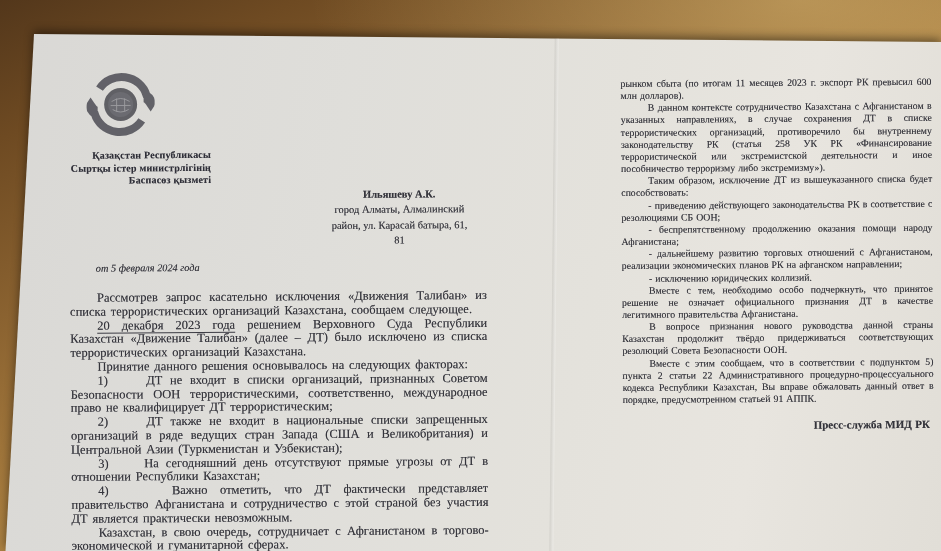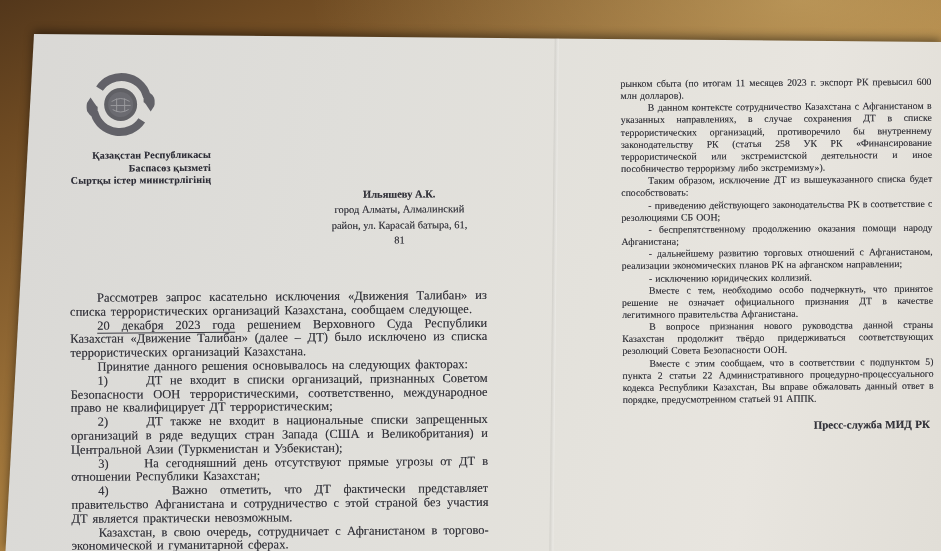--- a/index.html
+++ b/index.html
@@ -69,35 +69,36 @@
             <path d="M25 30 Q 34 24 43 30"></path>
             <path d="M24 34 H 44"></path>
             <path d="M26 38 Q 34 43 42 38"></path>
             <path d="M30 27 V 40 M 38 27 V 40"></path>
           </g>
         </svg>
 
         <div class="letterhead">
 
         <div>Қазақстан Республикасы</div>
+            <div>Сыртқы істер министрлігінің</div>
             <div>Баспасөз қызметі</div>
-            <div>Сыртқы істер министрлігінің</div>
           </div>
 
         <div class="addressee">
           <div class="name">Ильяшеву А.К.</div>
           <div>
 
           <div>город Алматы, Алмалинский</div>
               <div>район, ул. Карасай батыра, 61,</div>
               <div>81</div>
             </div>
         </div>
 
         <div class="reference">
+          <div>от 5 февраля 2024 года</div>
         </div>
 
         <div class="col col-left">
             <p class="para indent"><span>Рассмотрев запрос касательно исключения «Движения Талибан» из списка террористических организаций Казахстана, сообщаем следующее.</span></p>
             <p class="para indent"><span class="underlined">20 декабря 2023 года</span><span> решением Верховного Суда Республики Казахстан «Движение Талибан» (далее – ДТ) было исключено из списка террористических организаций Казахстана.</span></p>
             <p class="para indent"><span>Принятие данного решения основывалось на следующих факторах:</span></p>
             <p class="para indent"><span>1)&nbsp;&nbsp;&nbsp;&nbsp;&nbsp;ДТ не входит в списки организаций, признанных Советом Безопасности ООН террористическими, соответственно, международное право не квалифицирует ДТ террористическим;</span></p>
             <p class="para indent"><span>2)&nbsp;&nbsp;&nbsp;&nbsp;&nbsp;ДТ также не входит в национальные списки запрещенных организаций в ряде ведущих стран Запада (США и Великобритания) и Центральной Азии (Туркменистан и Узбекистан);</span></p>
             <p class="para indent"><span>3)&nbsp;&nbsp;&nbsp;&nbsp;&nbsp;На сегодняшний день отсутствуют прямые угрозы от ДТ в отношении Республики Казахстан;</span></p>
             <p class="para indent"><span>4)&nbsp;&nbsp;&nbsp;&nbsp;&nbsp;Важно отметить, что ДТ фактически представляет правительство Афганистана и сотрудничество с этой страной без участия ДТ является практически невозможным.</span></p>

